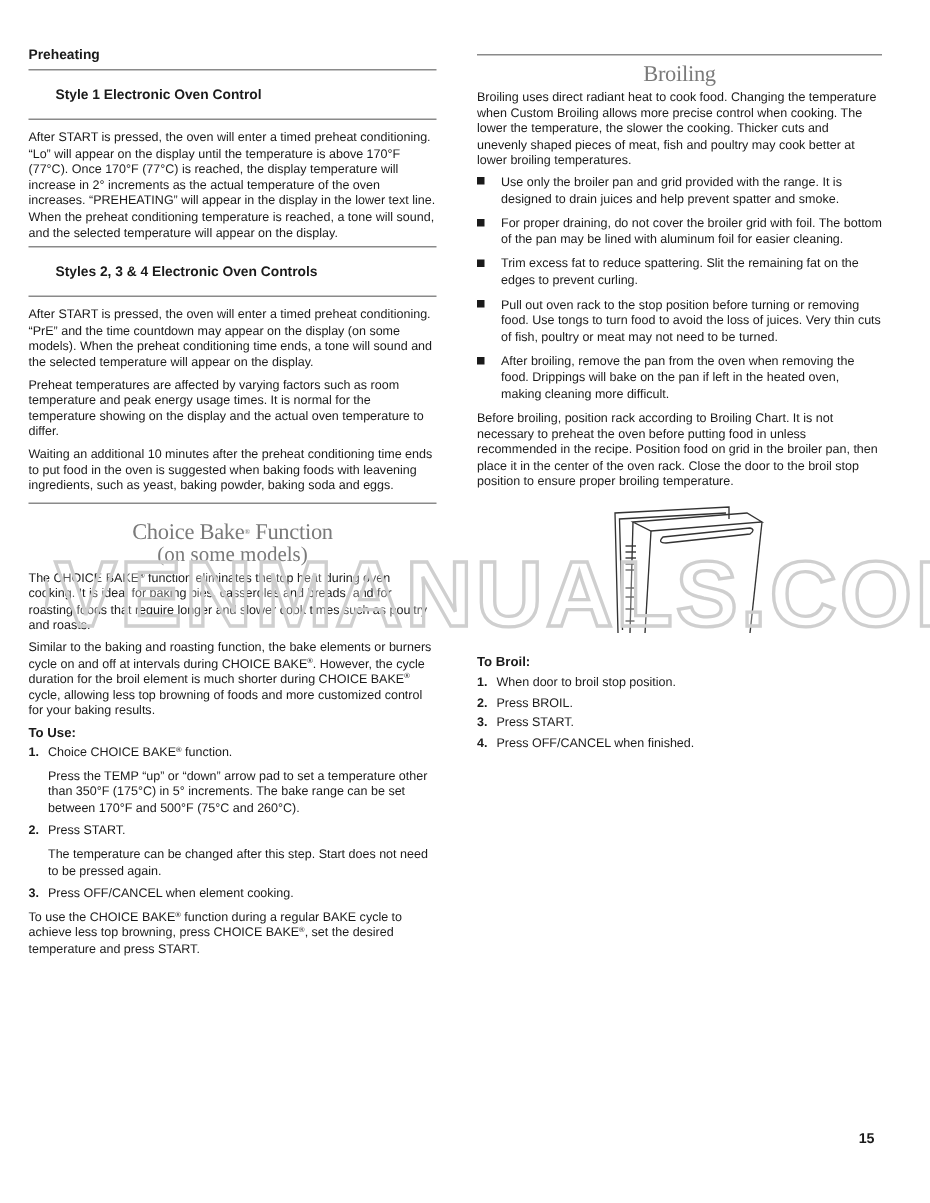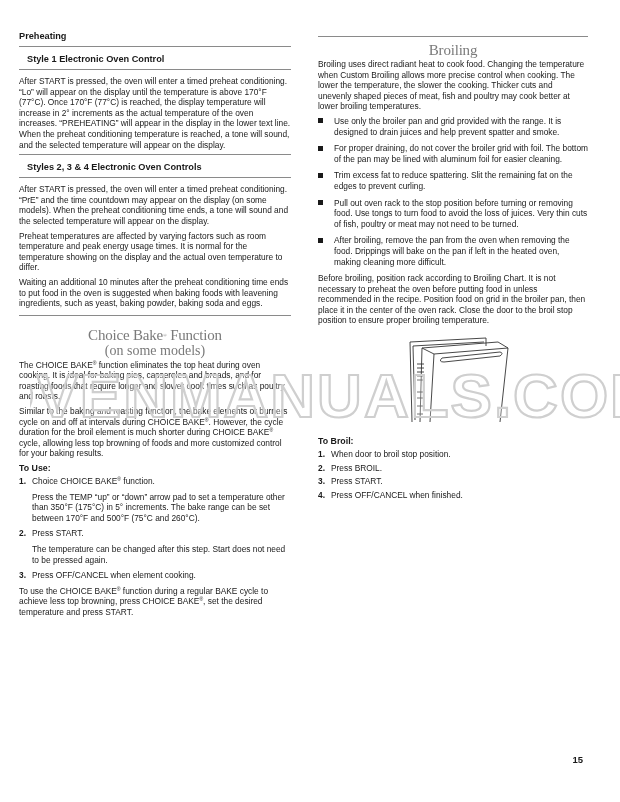--- a/index.html
+++ b/index.html
@@ -4,21 +4,21 @@
 <style>
   html, body { margin: 0; padding: 0; background: #ffffff; }
   body { width: 620px; height: 802px; position: relative; overflow: hidden;
          font-family: "Liberation Sans", sans-serif; color: #1a1a1a; }
   .col { position: absolute; top: 30px; }
   .left { left: 19px; width: 272px; }
   .right { left: 318px; width: 270px; }
   p { margin: 0 0 4px 0; font-size: 8.35px; line-height: 10.6px; }
   .h-bold { font-weight: bold; font-size: 9.2px; margin: 0; line-height: 12px; }
   .rule { border: none; border-top: 1.6px solid #8a8a8a; margin: 4px 0 6px 0; height: 0; }
-  .subhead { font-weight: bold; font-size: 9.2px; padding-left: 8px; margin: 0; line-height: 12px; }
+  .subhead { font-weight: bold; font-size: 9.2px; padding-left: 8px; margin: 10px; line-height: 12px; }
   .serif-title { font-family: "Liberation Serif", serif; color: #7a7a7a; font-size: 15px; text-align: center; margin: 0; line-height: 18px; letter-spacing: -0.2px; }
   .serif-sub { font-family: "Liberation Serif", serif; color: #7a7a7a; font-size: 14px; text-align: center; margin: 0 0 3px 0; line-height: 13px; }
   sup { font-size: 5px; vertical-align: 3px; line-height: 0; }
   .touse { font-weight: bold; font-size: 8.8px; margin: 2px 0 2px 0; line-height: 11px; }
   ol.steps { list-style: none; margin: 0; padding: 0; }
   ol.steps li { position: relative; padding-left: 13px; margin: 0 0 5px 0; font-size: 8.35px; line-height: 10.6px; }
   ol.steps li .num { position: absolute; left: 0; top: 0; font-weight: bold; }
   ol.steps li .note { display: block; margin-top: 5px; }
   ul.bullets { list-style: none; margin: 0 0 4px 0; padding: 0; }
   ul.bullets li { position: relative; padding-left: 16px; margin: 0 0 6px 0; font-size: 8.35px; line-height: 10.6px; }

